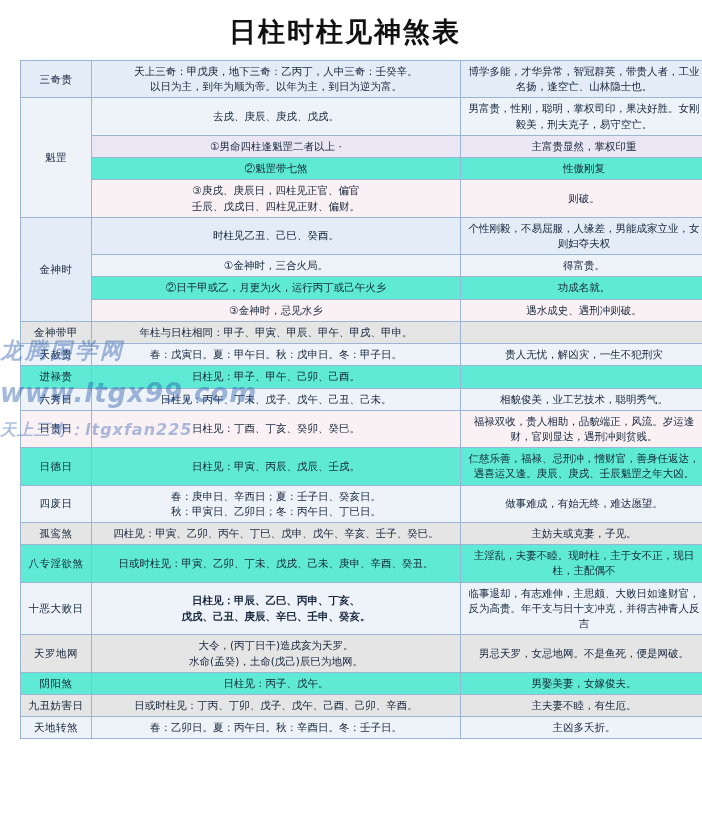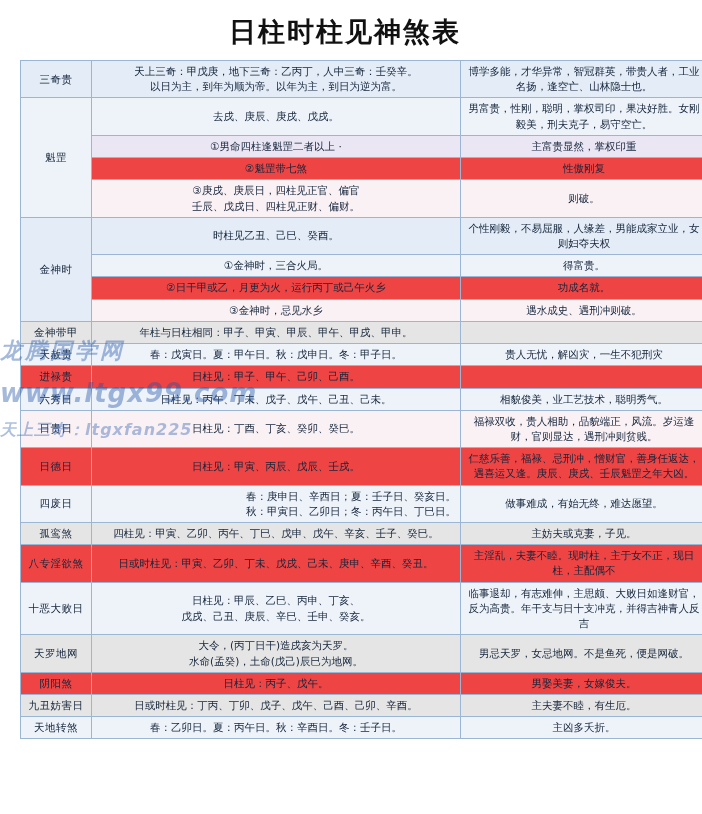--- a/index.html
+++ b/index.html
@@ -47,21 +47,21 @@
     font-size:11px;
     font-weight:normal;
     letter-spacing:0.5px;
   }
   td.detail{width:360px;}
   td.effect{width:238px;}
   
   .t-blue   {background:#e3ecf7;}
   .t-blue2  {background:#eef3fa;}
   .t-lav    {background:#eae6f3;}
-  .t-lav2   {background:#ef4444;}
+  .t-lav2   {background:#5eead4;font-family:Liberation Serif, serif;}
   .t-pink2  {background:#faf1f5;}
   .t-white  {background:#e5e5e5;}
   .watermark{
     position:absolute;
     left:0;right:8px;
     text-align:left;
     pointer-events:none;
     user-select:none;
     font-style:italic;
   }
@@ -163,37 +163,37 @@
           <td class="detail t-pink2" style="white-space: pre-line;">日柱见：丁酉、丁亥、癸卯、癸巳。</td>
           <td class="effect t-pink2" style="white-space: pre-line;">福禄双收，贵人相助，品貌端正，风流。岁运逢财，官则显达，遇刑冲则贫贱。</td>
         </tr>
         <tr>
           <td class="namecell t-lav2" rowspan="1">日德日</td>
           <td class="detail t-lav2" style="white-space: pre-line;">日柱见：甲寅、丙辰、戊辰、壬戌。</td>
           <td class="effect t-lav2" style="white-space: pre-line;">仁慈乐善，福禄、忌刑冲，憎财官，善身任返达，遇喜运又逢。庚辰、庚戌、壬辰魁罡之年大凶。</td>
         </tr>
         <tr>
           <td class="namecell t-blue2" rowspan="1">四废日</td>
-          <td class="detail t-blue2" style="white-space: pre-line; text-align: right;">春：庚申日、辛西日；夏：壬子日、癸亥日。
+          <td class="detail t-blue2" style="white-space: pre-line;">春：庚申日、辛西日；夏：壬子日、癸亥日。
 秋：甲寅日、乙卯日；冬：丙午日、丁巳日。</td>
           <td class="effect t-blue2" style="white-space: pre-line;">做事难成，有始无终，难达愿望。</td>
         </tr>
         <tr>
           <td class="namecell t-white" rowspan="1">孤鸾煞</td>
           <td class="detail t-white" style="white-space: pre-line;">四柱见：甲寅、乙卯、丙午、丁巳、戊申、戊午、辛亥、壬子、癸巳。</td>
           <td class="effect t-white" style="white-space: pre-line;">主妨夫或克妻，子见。</td>
         </tr>
         <tr>
           <td class="namecell t-lav2" rowspan="1">八专淫欲煞</td>
           <td class="detail t-lav2" style="white-space: pre-line;">日或时柱见：甲寅、乙卯、丁未、戊戌、己未、庚申、辛酉、癸丑。</td>
           <td class="effect t-lav2" style="white-space: pre-line;">主淫乱，夫妻不睦。现时柱，主于女不正，现日柱，主配偶不</td>
         </tr>
         <tr>
           <td class="namecell t-blue2" rowspan="1">十恶大败日</td>
-          <td class="detail t-blue2" style="white-space: pre-line;">日柱见：甲辰、乙巳、丙申、丁亥、
+          <td class="detail t-blue2" style="white-space: pre-line; font-weight: bold;">日柱见：甲辰、乙巳、丙申、丁亥、
 戊戌、己丑、庚辰、辛巳、壬申、癸亥。</td>
           <td class="effect t-blue2" style="white-space: pre-line;">临事退却，有志难伸，主思颇、大败日如逢财官，反为高贵。年干支与日十支冲克，并得吉神青人反吉</td>
         </tr>
         <tr>
           <td class="namecell t-white" rowspan="1">天罗地网</td>
           <td class="detail t-white" style="white-space: pre-line;">大令，(丙丁日干)造戌亥为天罗。
 水命(孟癸)，土命(戊己)辰巳为地网。</td>
           <td class="effect t-white" style="white-space: pre-line;">男忌天罗，女忌地网。不是鱼死，便是网破。</td>
         </tr>
         <tr>

